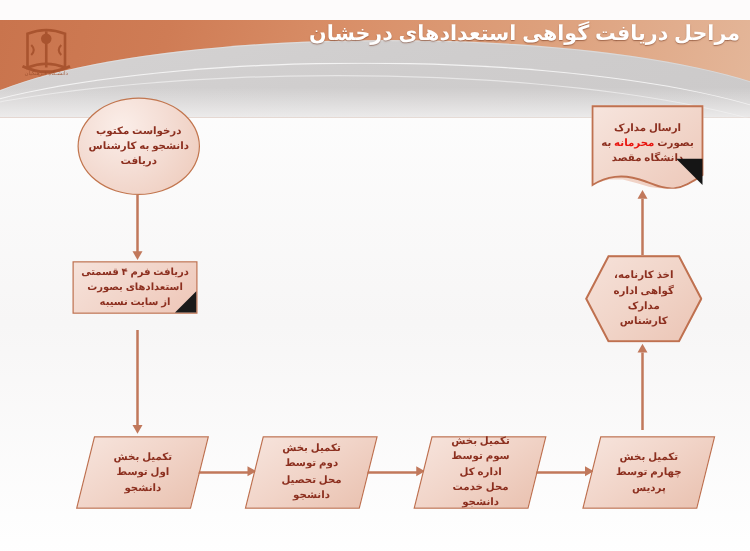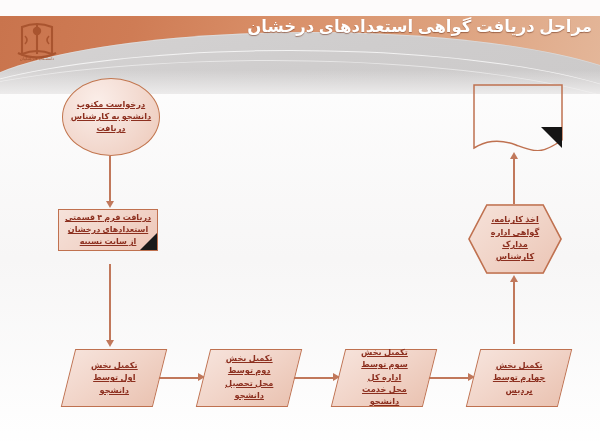--- a/index.html
+++ b/index.html
@@ -68,21 +68,21 @@
     position:absolute;
     display:flex;align-items:center;justify-content:center;
     text-align:center;
     color:#8c2f1f;
     font-weight:bold;
     font-size:8.5px;
     line-height:1.5;
     direction:rtl;
     box-sizing:border-box;
   }
-  .node .label{padding:0 4px;text-decoration:underline;}
+  .node .label{padding:0 4px;}
   .fill{
     background:linear-gradient(140deg,#f6e2da 0%,#f2d6cb 45%,#eec6b7 100%);
     border:1px solid #c0714f;
   }
 
   
   #n-request{
     left:62px;top:62px;width:98px;height:78px;
     border-radius:50%;
     background:radial-gradient(circle at 36% 30%,#fbeee9 0%,#f4ddd4 45%,#edc8b8 100%);
@@ -206,21 +206,21 @@
     <div class="label">
       <div>درخواست مکتوب</div>
       <div>دانشجو به کارشناس</div>
       <div>دریافت</div>
     </div>
   </div>
 
   <div class="node fill" id="n-form">
     <div class="label">
       <div>دریافت فرم ۴ قسمتی</div>
-      <div>استعدادهای درخشان</div>
+      <div>استعدادهای بصورت</div>
       <div>از سایت نسیبه</div>
     </div>
     <div class="corner-fold"></div>
   </div>
 
   <div class="node para" id="n-p1">
     <div class="label">
       <div>تکمیل بخش</div>
       <div>اول توسط</div>
       <div>دانشجو</div>
@@ -259,20 +259,29 @@
       <div>اخذ کارنامه،</div>
       <div>گواهی اداره</div>
       <div>مدارک</div>
       <div>کارشناس</div>
     </div>
   </div>
   <svg class="hex-outline" viewBox="0 0 94 70">
     <polygon points="18.8,1 75.2,1 93,35 75.2,69 18.8,69 1,35" fill="none" stroke="#bf7150" stroke-width="1.6"></polygon>
   </svg>
 
+  <div class="node" id="n-send">
+    <div class="label">
+      <div>ارسال مدارک</div>
+      <div>
+        <span>بصورت </span><span class="hl">محرمانه</span><span> به</span>
+      </div>
+      <div>دانشگاه مقصد</div>
+    </div>
+  </div>
   <svg class="send-outline" viewBox="0 0 90 67">
     <path d="M1,1 L89,1 L89,56 C82,61 75,65.5 67,66.5
              C59,67.5 51,64 43,61
              C35,58 27,56.5 19,57.5
              C11,58.5 5,61.5 1,64 Z" fill="none" stroke="#bf7150" stroke-width="1.5"></path>
   </svg>
   <div class="send-fold"></div>
 
 </div>
 

